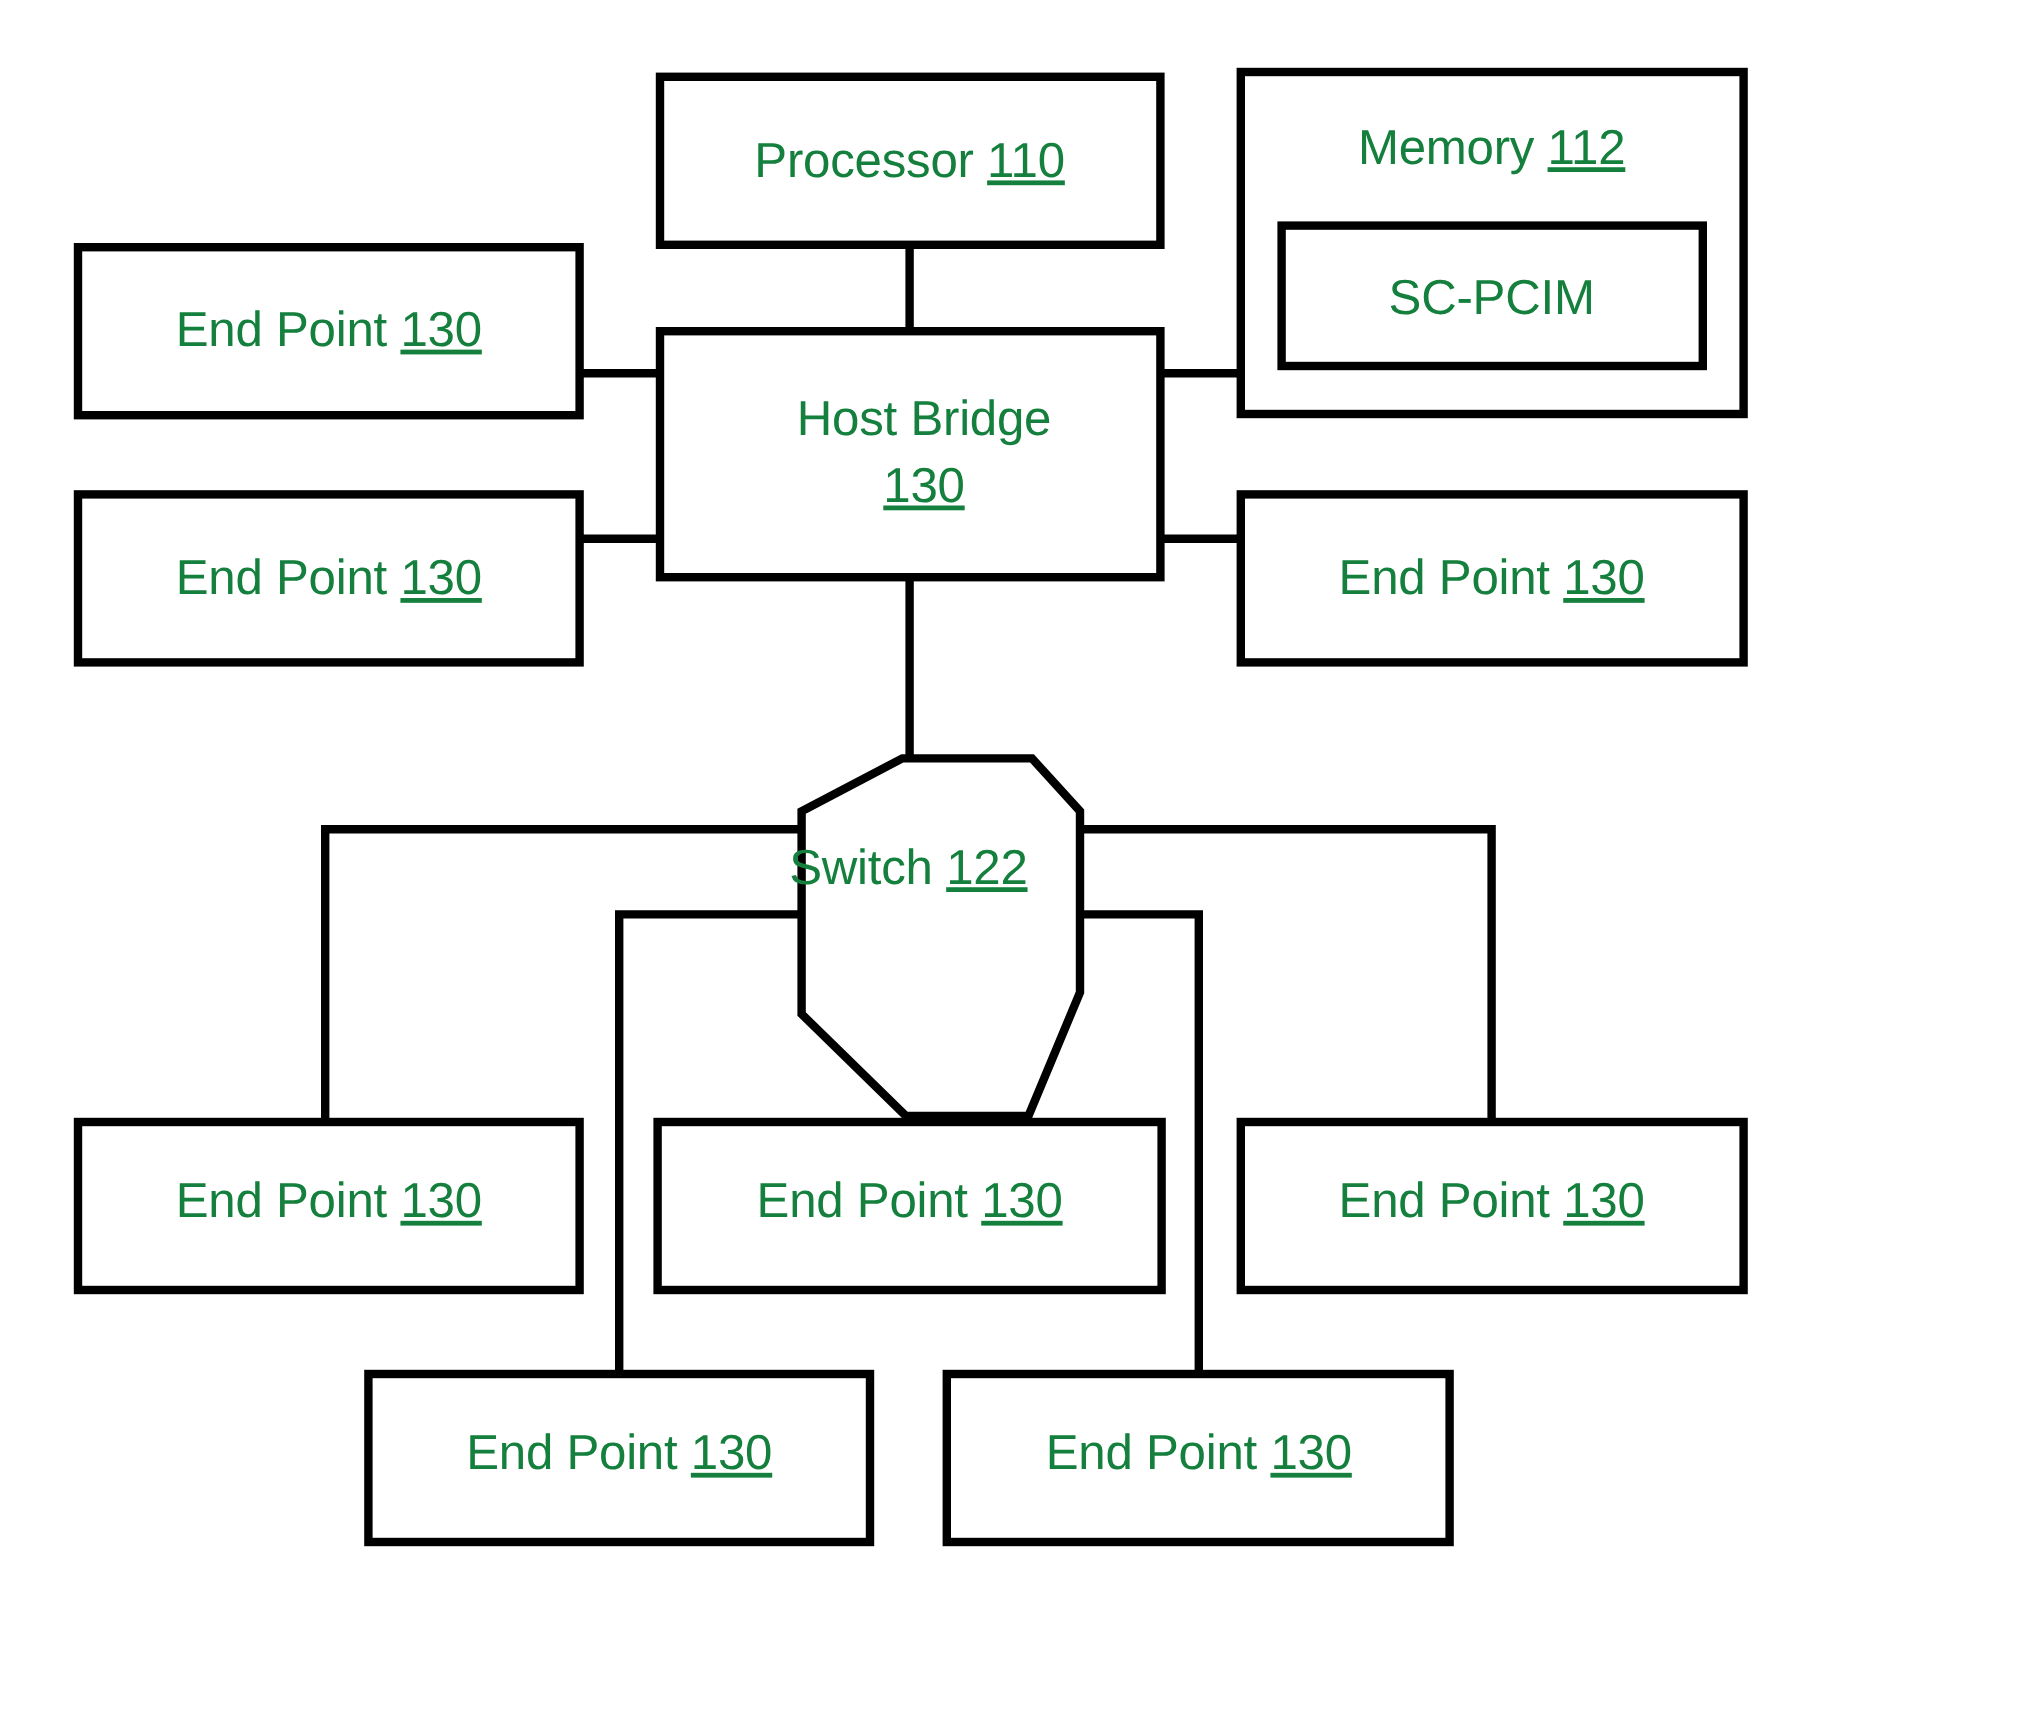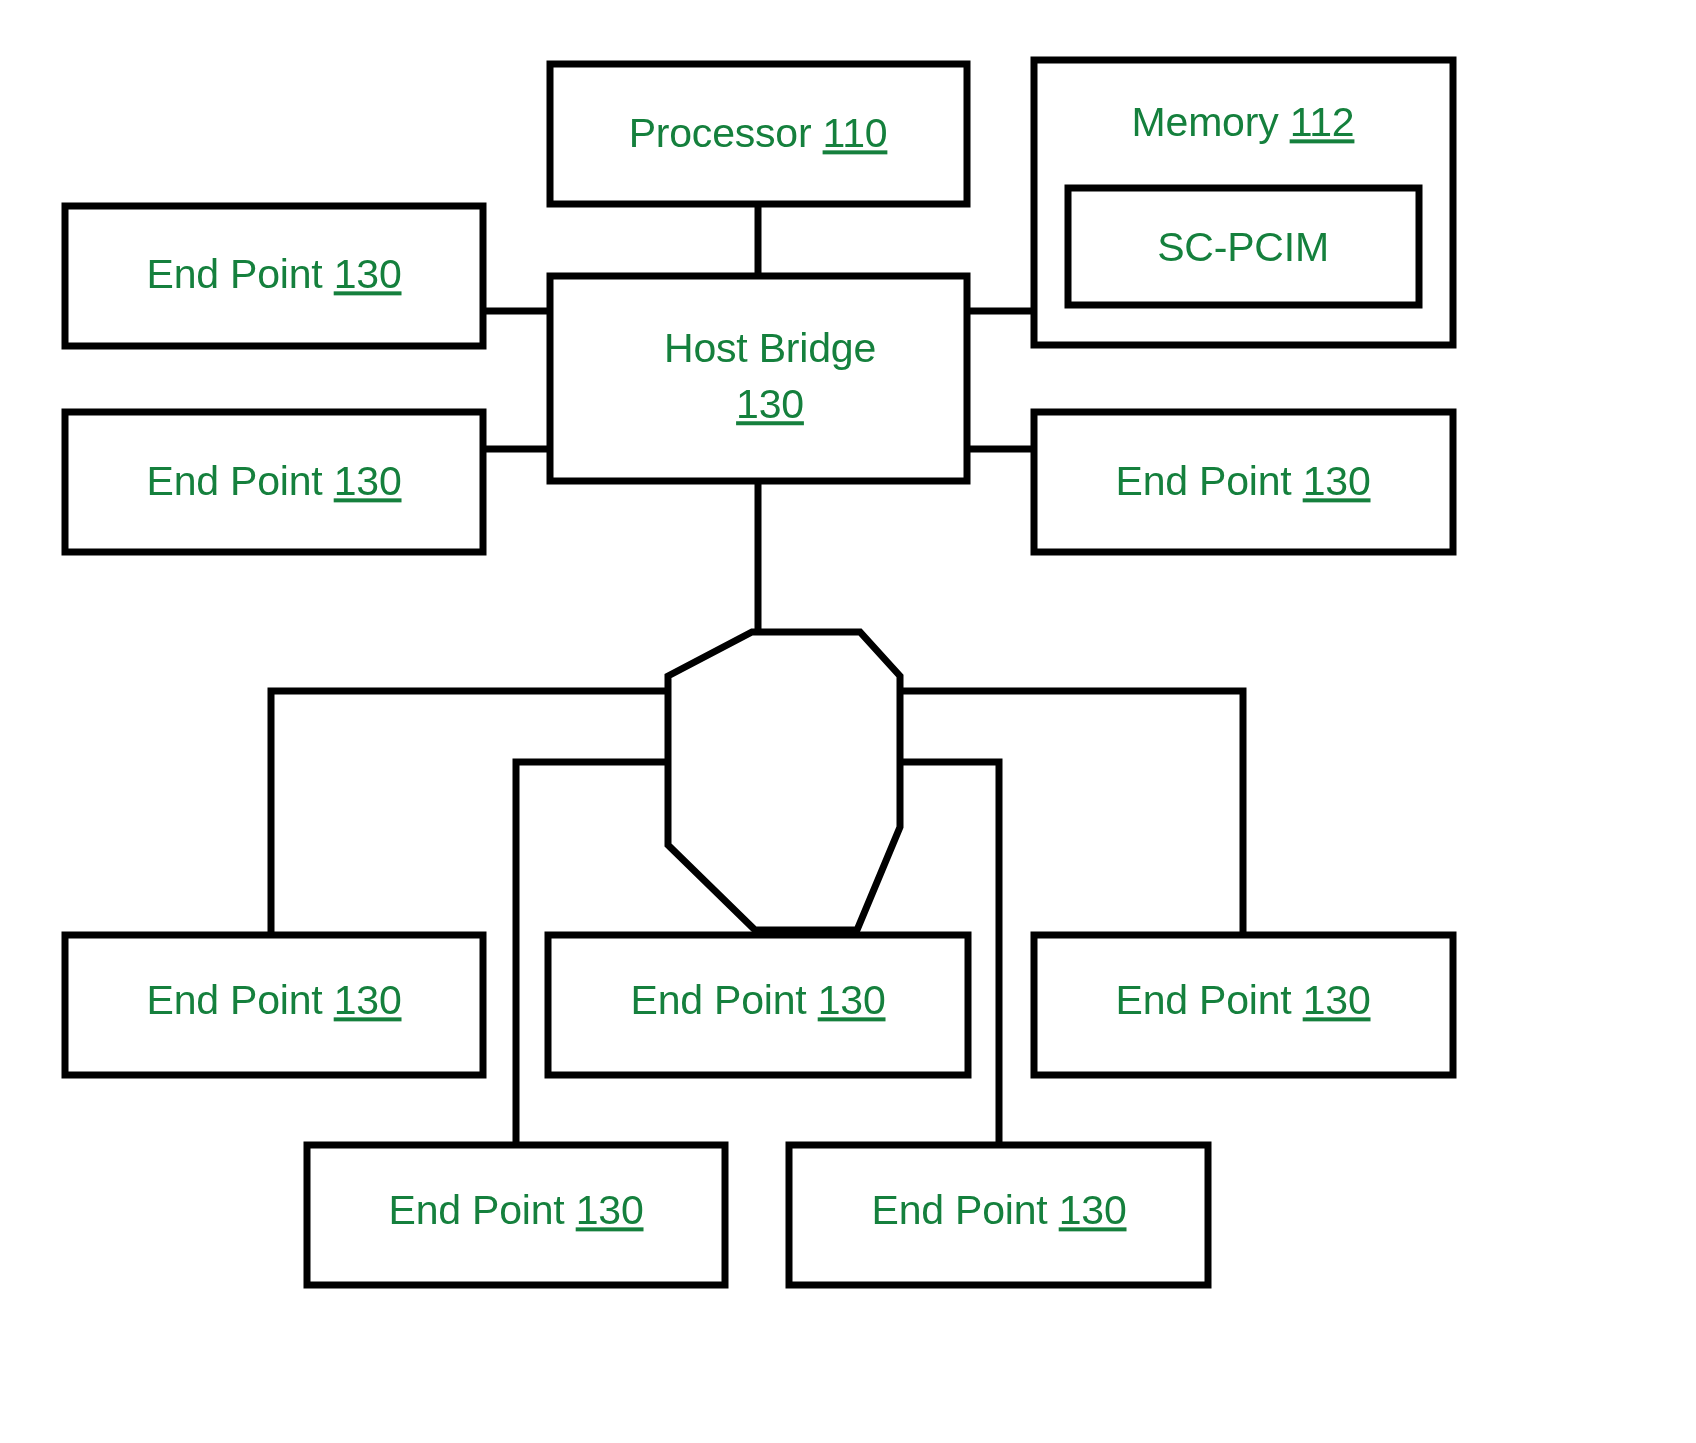--- a/index.html
+++ b/index.html
@@ -112,20 +112,21 @@
   </svg>
 
   <div class="node-label" style="left:758px; top:134px;"><span>Processor</span> <span class="ref">110</span></div>
 
   <div class="node-label" style="left:1243px; top:123px;text-align:right;"><span>Memory</span> <span class="ref">112</span></div>
 
   <div class="node-label" style="left:1243px; top:248px;"><span>SC-PCIM</span></div>
 
   <div class="node-label two-line" style="left:758px; top:377px;"><span>Host Bridge</span><br><span class="ref">130</span></div>
 
+  <div class="node-label" style="left:757px; top:723px;"><span>Switch</span> <span class="ref">122</span></div>
 
   <div class="node-label" style="left:274px; top:275px;"><span>End Point</span> <span class="ref">130</span></div>
 
   <div class="node-label" style="left:274px; top:482px;"><span>End Point</span> <span class="ref">130</span></div>
 
   <div class="node-label" style="left:1243px; top:482px;"><span>End Point</span> <span class="ref">130</span></div>
 
   <div class="node-label" style="left:274px; top:1001px;"><span>End Point</span> <span class="ref">130</span></div>
 
   <div class="node-label" style="left:758px; top:1001px;"><span>End Point</span> <span class="ref">130</span></div>

